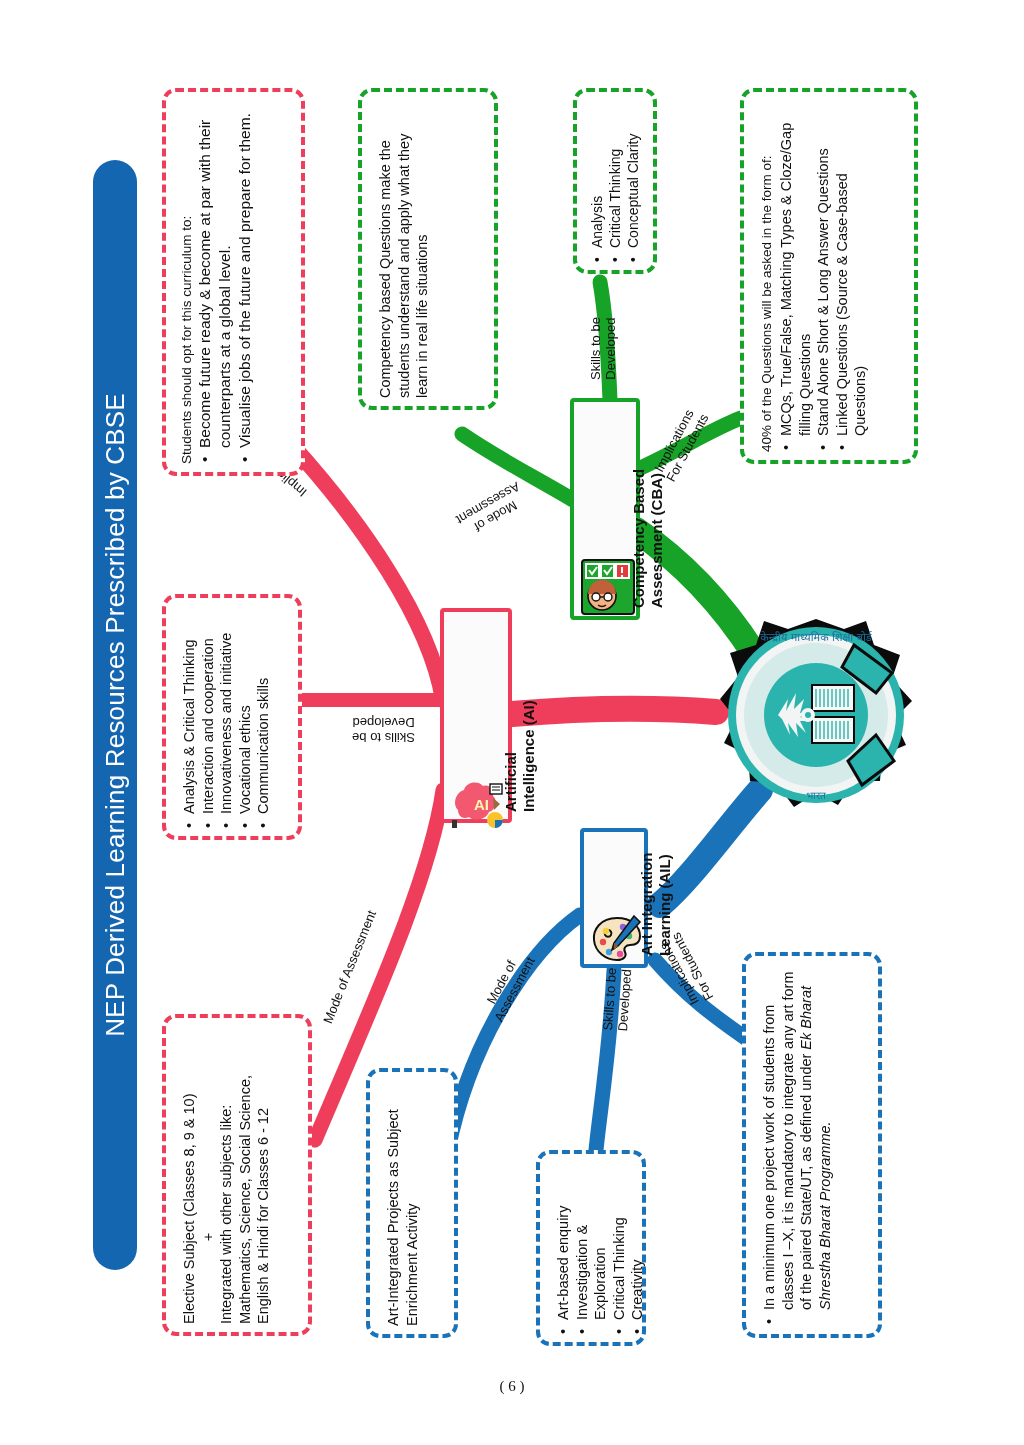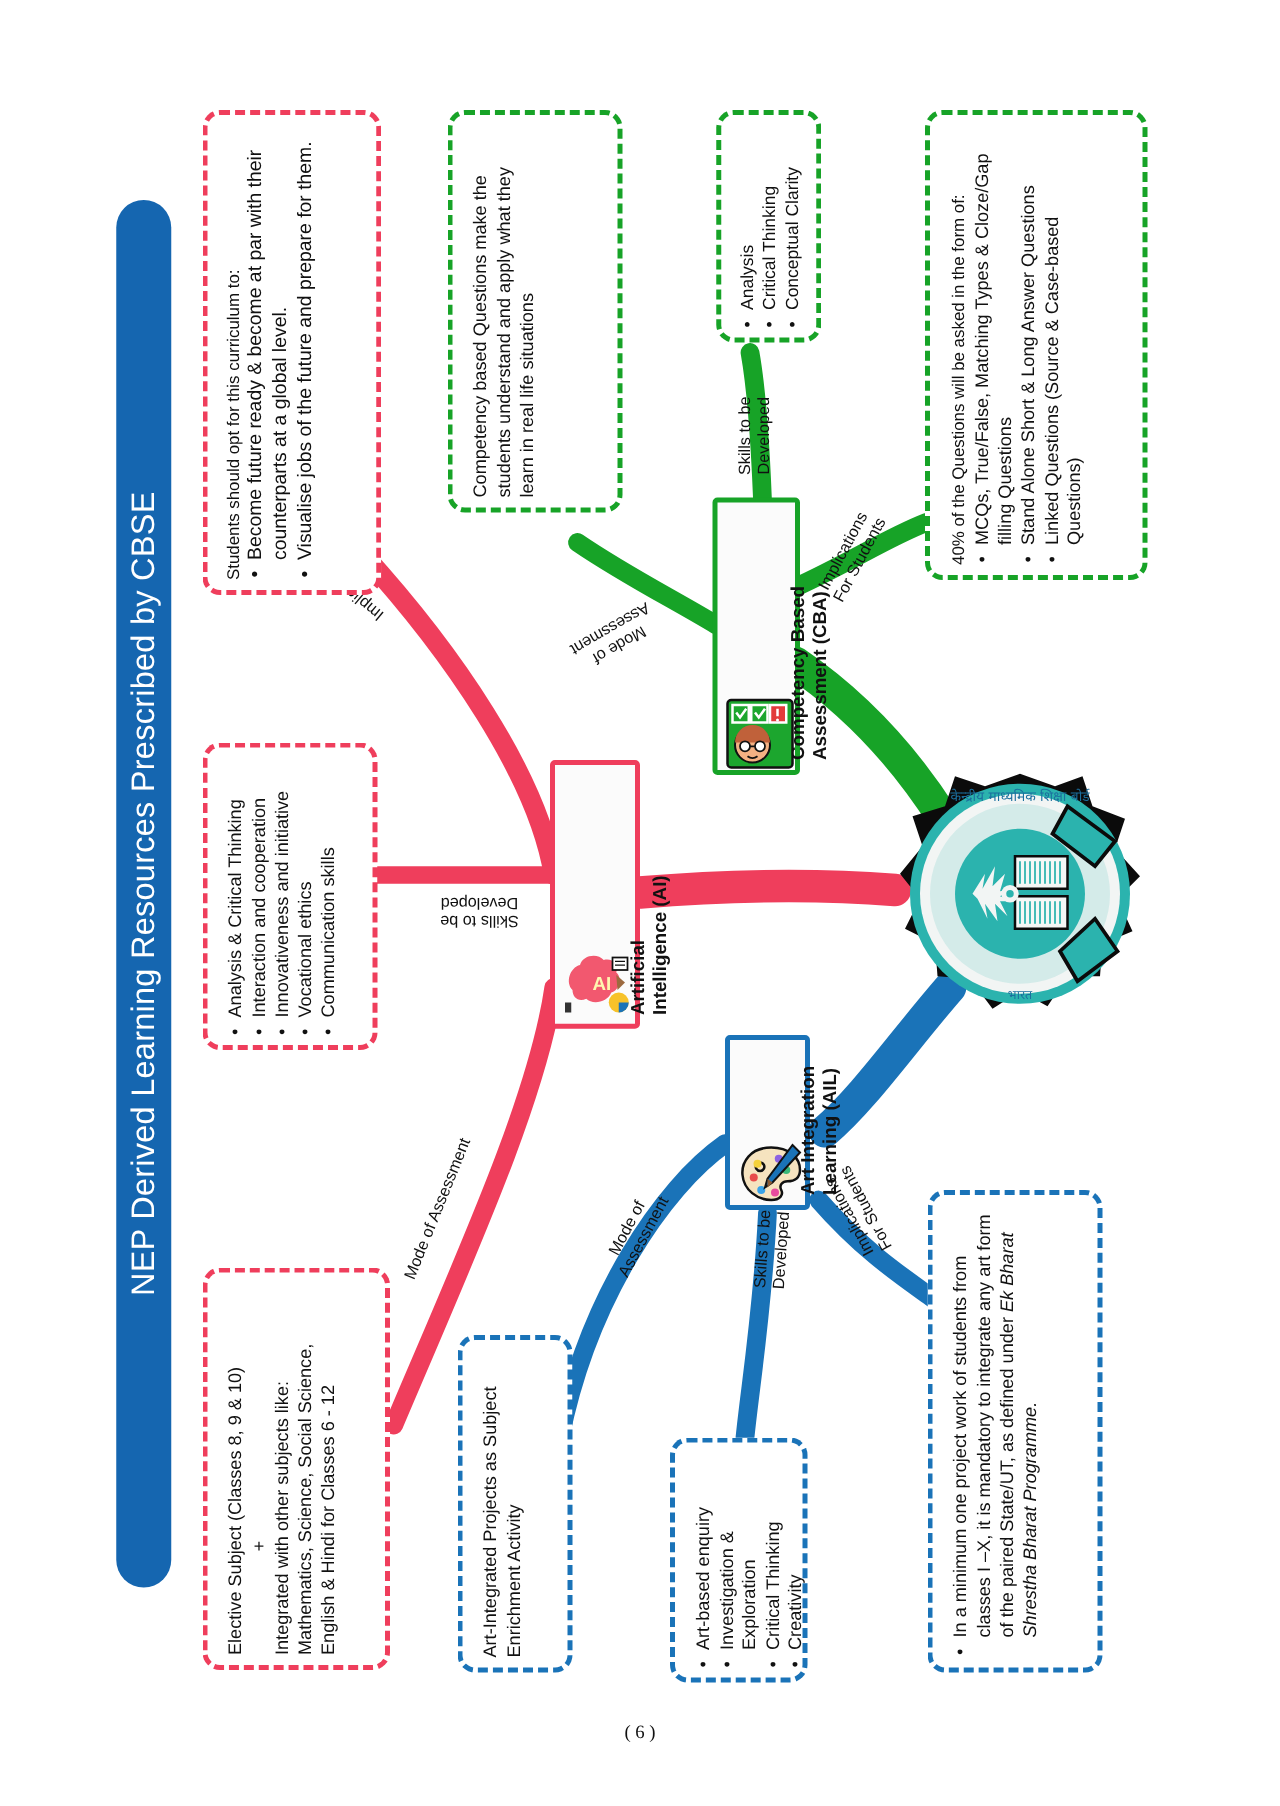--- a/index.html
+++ b/index.html
@@ -137,21 +137,21 @@
         <text x="100" y="26" text-anchor="middle" font-size="11" fill="#1b6f9e" font-family="'DejaVu Sans',sans-serif">केन्द्रीय माध्यमिक शिक्षा बोर्ड</text>
         <text x="100" y="184" text-anchor="middle" font-size="10" fill="#1b6f9e" font-family="'DejaVu Sans',sans-serif">भारत</text>
       </g>
     </svg>
   </div>
 
   <div class="node red" style="left:440px;top:608px;width:72px;height:215px;">
     <div class="label" style="left:58px;top:200px;">
       <span>Artificial</span><br><span>Intelligence (AI)</span>
     </div>
-    <div class="icon-wrap" style="left:6px;top:146px;width:58px;height:56px;">
+    <div class="icon-wrap" style="left:6px;top:164px;width:58px;height:56px;">
       <svg width="58" height="56" viewBox="0 0 58 56">
         <path d="M8 34 C2 28 6 16 14 14 C16 6 28 4 33 10 C40 8 45 14 43 20 C48 24 46 34 39 36 C36 44 24 46 19 41 C13 44 8 40 8 34 Z" fill="#f2586f"></path>
         <text x="24" y="34" font-size="15" font-weight="bold" fill="#fff6b0" font-family="'Liberation Sans',sans-serif">AI</text>
         <rect x="40" y="8" width="12" height="10" fill="#fff" stroke="#111" stroke-width="1.4"></rect>
         <line x1="42" y1="11" x2="50" y2="11" stroke="#111" stroke-width="1"></line>
         <line x1="42" y1="14" x2="50" y2="14" stroke="#111" stroke-width="1"></line>
         <path d="M43 22 L50 28 L44 34 Z" fill="#9c6a3f"></path>
         <circle cx="45" cy="44" r="8" fill="#f7c22a"></circle>
         <path d="M45 44 L53 44 A8 8 0 0 1 45 52 Z" fill="#1a73b8"></path>
         <rect x="2" y="44" width="5" height="8" fill="#333"></rect>

